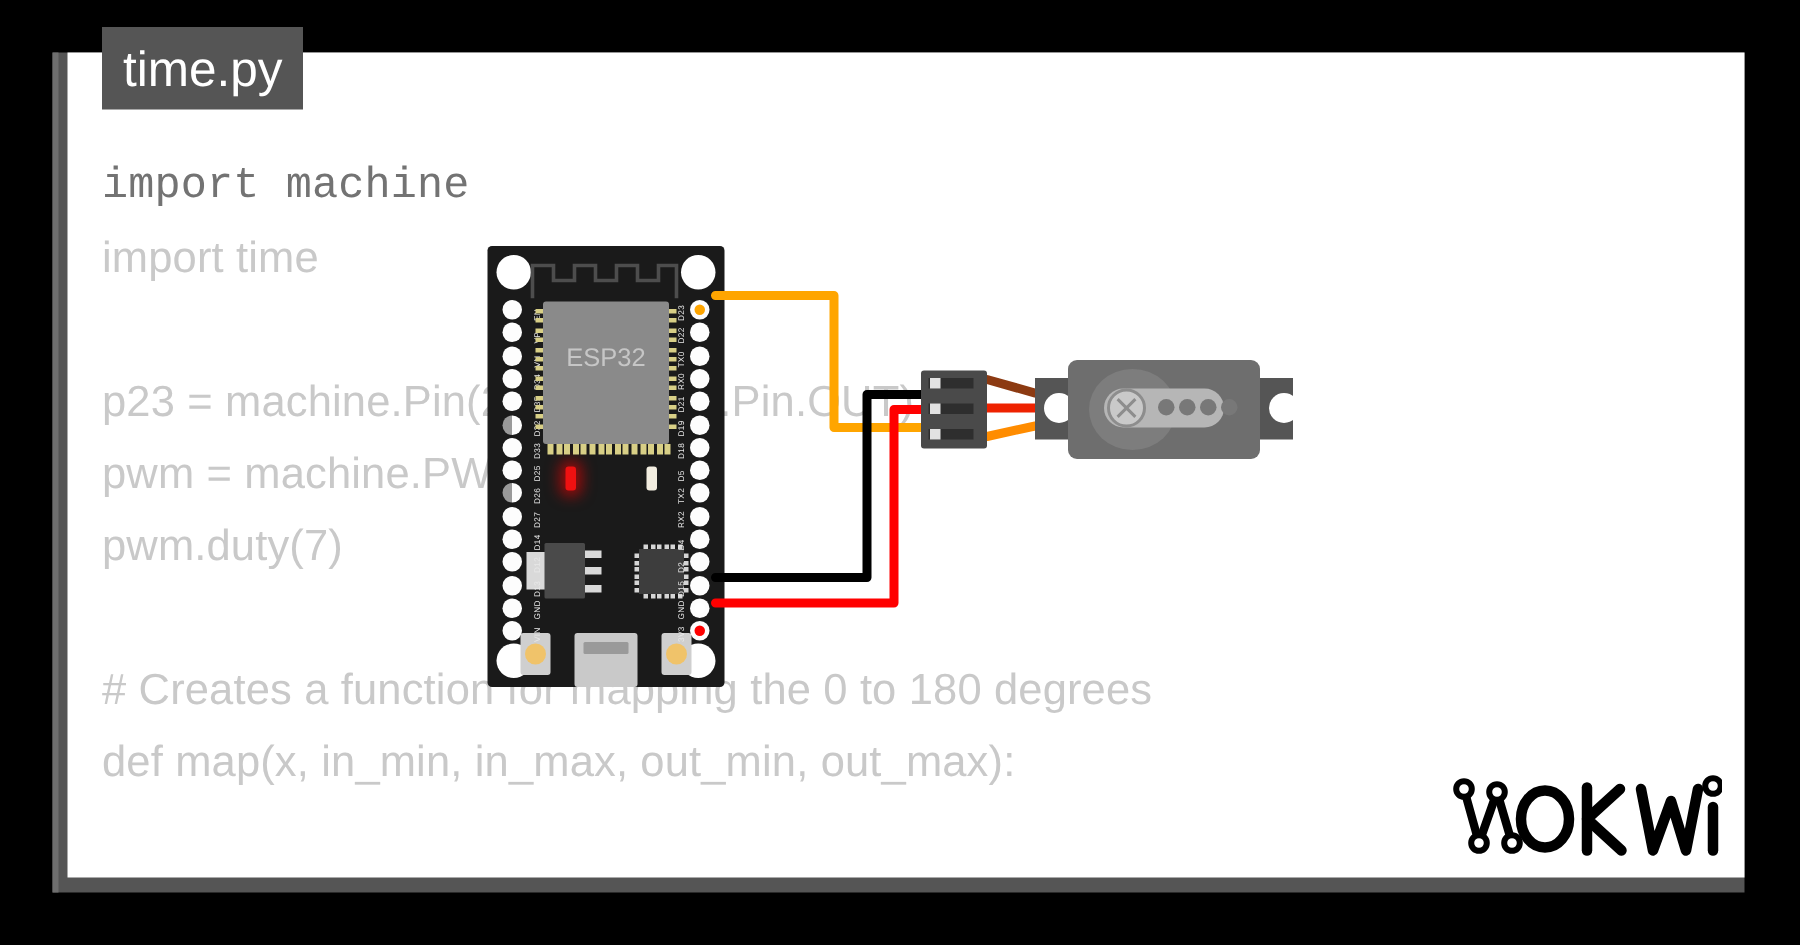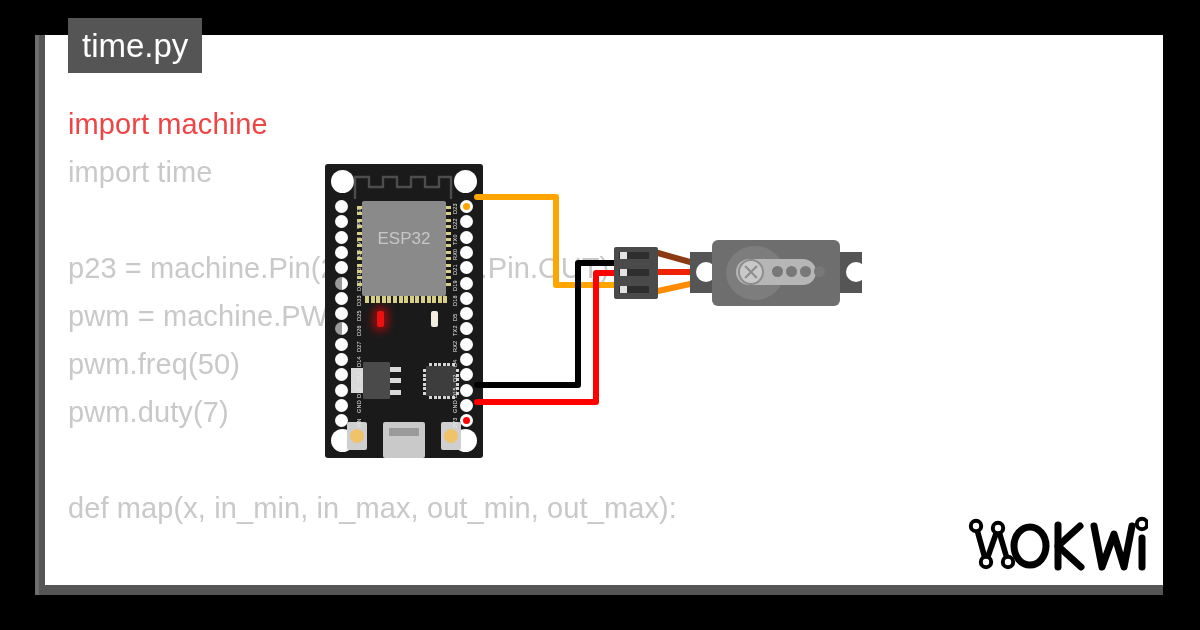--- a/index.html
+++ b/index.html
@@ -111,28 +111,28 @@
 <body>
 
 <div id="stage">
 
   <div class="frame-black"></div>
   <div class="panel-shadow"></div>
   <div class="panel-white"></div>
   <div class="panel-edge"></div>
 
   <div class="code" id="code-block">
-      <div class="line" style="color: #ef4444;">import machine</div>
+      <div class="line" style="color: #737373; font-family: Liberation Mono, monospace;">import machine</div>
       <div class="line" style="color: rgb(201, 201, 201);">import time</div>
       <div class="line blank" style="color: rgb(201, 201, 201);"></div>
       <div class="line" style="color: rgb(201, 201, 201);">p23 = machine.Pin(23, machine.Pin.OUT)</div>
       <div class="line" style="color: rgb(201, 201, 201);">pwm = machine.PWM(p23)</div>
-      <div class="line" style="color: rgb(201, 201, 201);">pwm.freq(50)</div>
       <div class="line" style="color: rgb(201, 201, 201);">pwm.duty(7)</div>
       <div class="line blank" style="color: rgb(201, 201, 201);"></div>
+      <div class="line" style="color: rgb(201, 201, 201);"># Creates a function for mapping the 0 to 180 degrees</div>
       <div class="line" style="color: rgb(201, 201, 201);">def map(x, in_min, in_max, out_min, out_max):</div>
     </div>
 
   <div class="filetab">time.py</div>
 
   <div class="diagram">
 
     <div class="board">
       <div class="pcb"></div>
 

